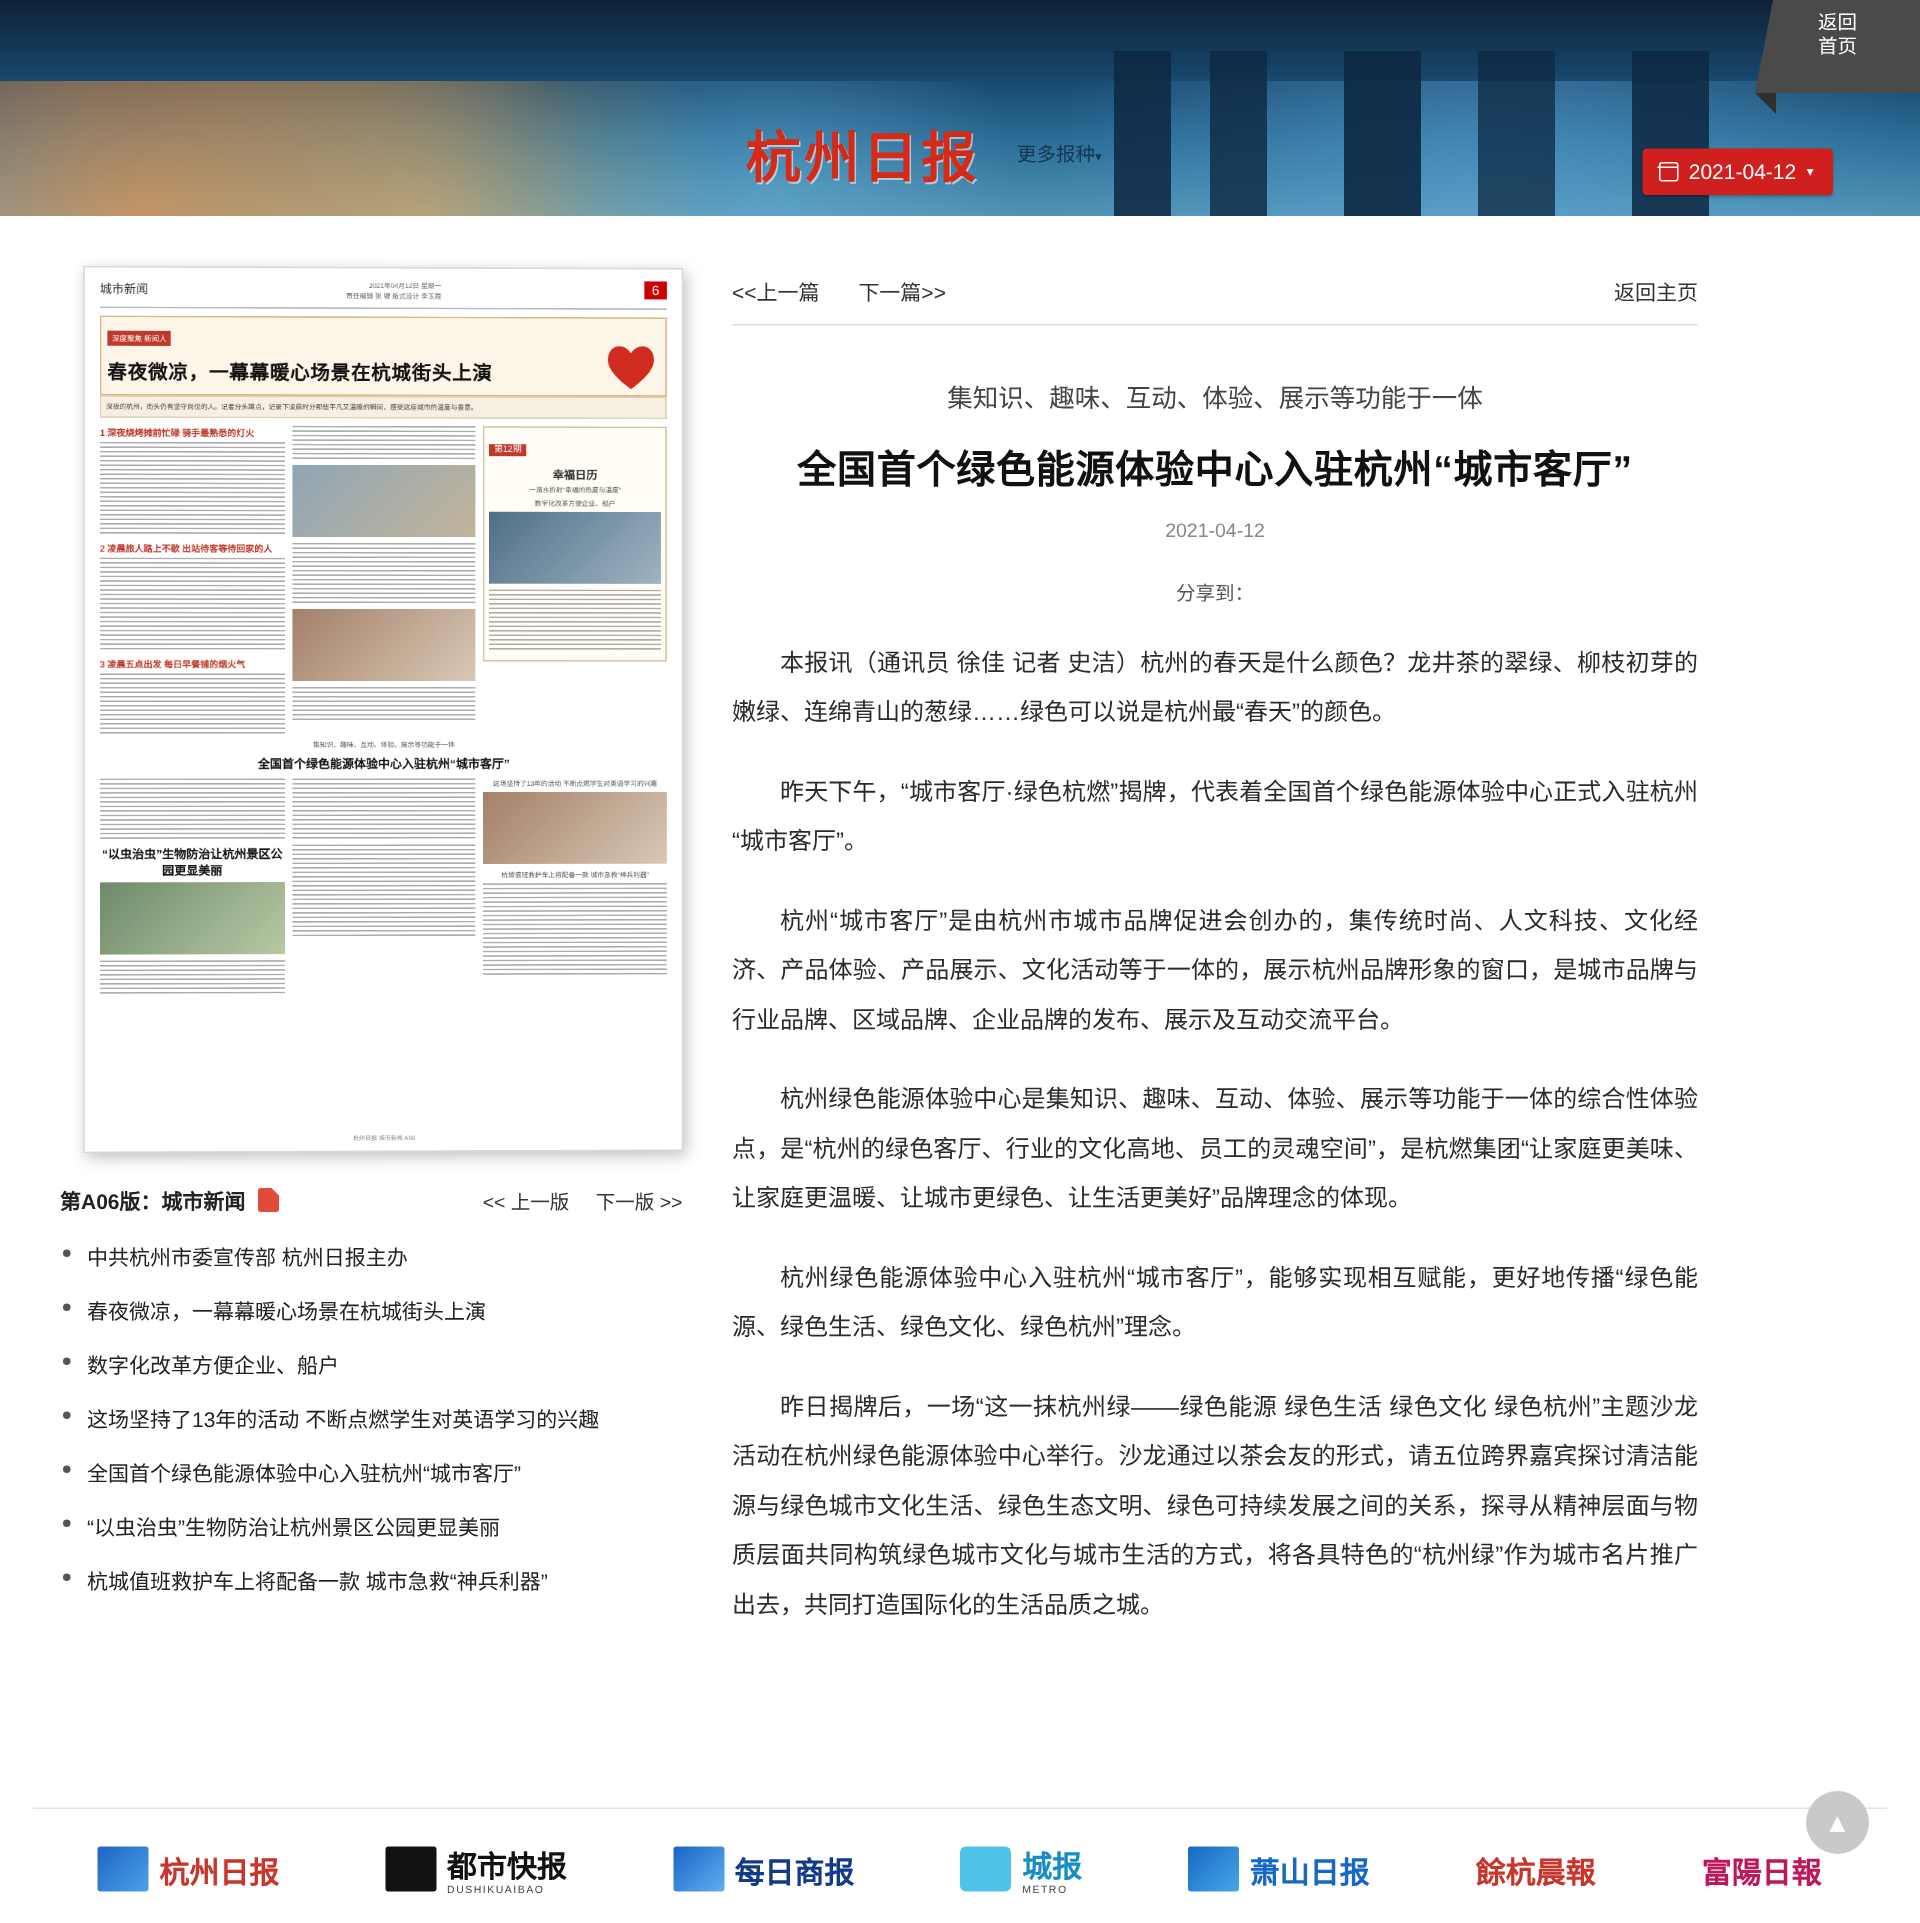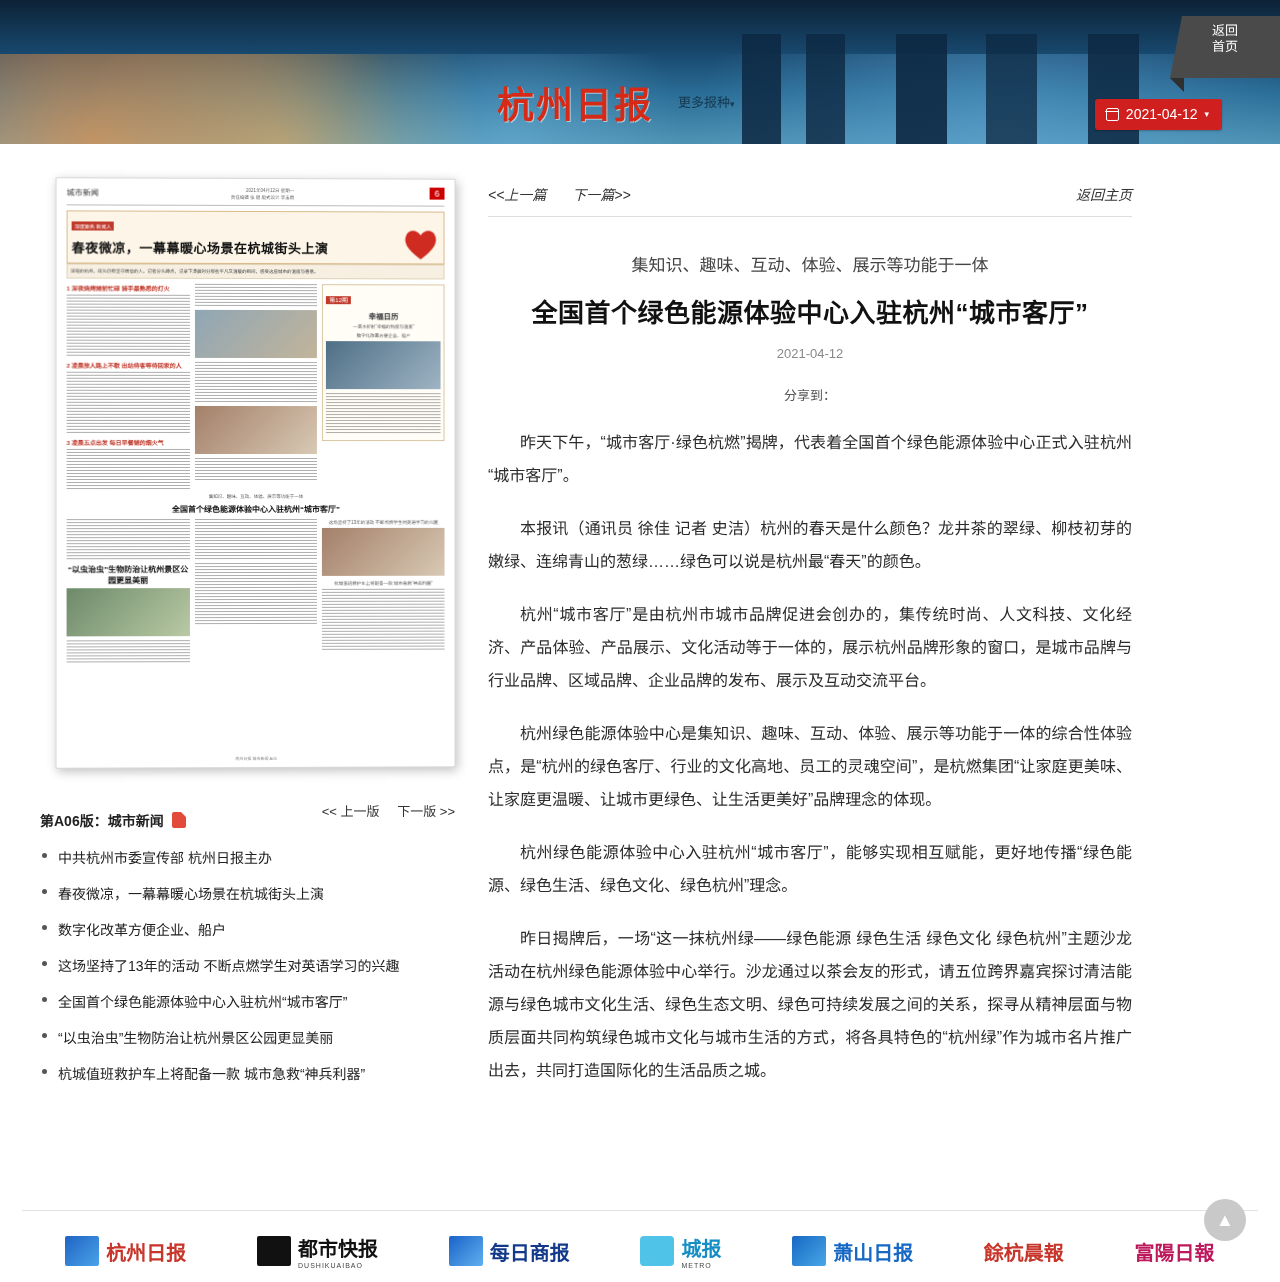--- a/index.html
+++ b/index.html
@@ -60,21 +60,21 @@
     width: 13px; height: 13px; border: 1.5px solid #fff; border-radius: 2px;
     position: relative; display: inline-block;
   }
   .cal-icon:before {
     content: ""; position: absolute; left: -1.5px; top: 2px; width: 13px; height: 1.5px; background: #fff;
   }
   .date-box .caret { font-size: 9px; }
 
   
   .ribbon {
-    position: absolute; right: 0; top: 16px; width: 110px; height: 76px;
+    position: absolute; right: 0; top: 0; width: 110px; height: 76px;
     overflow: hidden;
   }
   .ribbon .flag {
     position: absolute; right: 0; top: 0;
     width: 110px; height: 62px;
     background: #4a4a4a;
     color: #fff; font-size: 13px; line-height: 16px;
     text-align: center; padding-top: 7px;
     clip-path: polygon(12px 0, 110px 0, 110px 62px, 0 62px);
   }
@@ -125,42 +125,42 @@
   .pp-redbar { background: #c0392b; color: #fff; font-size: 6px; padding: 1px 3px; }
   .pp-mid-title { font-size: 7.5px; font-weight: bold; text-align: center; margin: 4px 0 2px;}
   .pp-mid-sub { font-size: 4.5px; text-align: center; color: #555; margin-bottom: 3px;}
   .pp-hl { font-size: 8px; font-weight: bold; text-align:center; color:#111; margin: 4px 0 3px;}
   .pp-foot { position:absolute; left:10px; right:10px; bottom: 6px; font-size:4px; color:#888; text-align:center;}
 
   .edition-row {
     display: flex; align-items: center; justify-content: space-between;
     margin: 22px 0 10px 4px; font-size: 14px; color: #222;
   }
-  .edition-row .left { display: flex; align-items: center; gap: 8px; font-weight: bold; margin-top: 20px; }
+  .edition-row .left { display: flex; align-items: center; gap: 8px; font-weight: bold; }
   .pdf-icon {
     display:inline-block; width: 14px; height: 16px; background:#e24b3a; border-radius:2px;
     position: relative;
   }
   .pdf-icon:after { content:""; position:absolute; right:0; top:0; border-left:5px solid transparent; border-top:5px solid #fff;}
   .edition-row .nav { font-size: 13px; color: #333; text-align: right; }
   .edition-row .nav span { margin-left: 14px; cursor: pointer; }
 
   .art-list { list-style: none; margin: 0; padding: 0 0 0 6px; }
   .art-list li {
     font-size: 14px; color: #222; line-height: 20px; padding: 8px 0 8px 16px;
     position: relative;
   }
   .art-list li:before {
     content: ""; position: absolute; left: 0; top: 13px;
     width: 5px; height: 5px; border-radius: 50%; background: #555;
   }
 
   
   .topnav { display: flex; justify-content: space-between; align-items: center;
-    border-bottom: 1px solid #ddd; padding-bottom: 12px; font-size: 14px; color: #333; font-style: italic; }
+    border-bottom: 1px solid #ddd; padding-bottom: 12px; font-size: 14px; color: #333; }
   .topnav .prevnext span { margin-right: 22px; }
   .kicker { text-align: center; font-size: 17px; color: #444; margin-top: 34px; }
   .headline { text-align: center; font-size: 26px; font-weight: bold; color: #111; margin-top: 16px; letter-spacing: .5px; }
   .pubdate { text-align: center; font-size: 13px; color: #888; margin-top: 16px; }
   .share { text-align: center; font-size: 13px; color: #555; margin-top: 24px; }
   .body-text p {
     font-size: 16px; line-height: 33px; color: #2b2b2b;
     text-indent: 2em; margin: 20px 0 0 0; text-align: justify;
   }
   .body-text { margin-top: 22px; }
@@ -329,22 +329,22 @@
         </div>
         <div>返回主页</div>
       </div>
 
       <div class="kicker">集知识、趣味、互动、体验、展示等功能于一体</div>
       <h1 class="headline">全国首个绿色能源体验中心入驻杭州“城市客厅”</h1>
       <div class="pubdate">2021-04-12</div>
       <div class="share">分享到：</div>
 
       <div class="body-text">
+        <p>本报讯（通讯员 徐佳 记者 史洁）杭州的春天是什么颜色？龙井茶的翠绿、柳枝初芽的嫩绿、连绵青山的葱绿……绿色可以说是杭州最“春天”的颜色。</p>
         <p>昨天下午，“城市客厅·绿色杭燃”揭牌，代表着全国首个绿色能源体验中心正式入驻杭州“城市客厅”。</p>
-        <p>本报讯（通讯员 徐佳 记者 史洁）杭州的春天是什么颜色？龙井茶的翠绿、柳枝初芽的嫩绿、连绵青山的葱绿……绿色可以说是杭州最“春天”的颜色。</p>
         <p>杭州“城市客厅”是由杭州市城市品牌促进会创办的，集传统时尚、人文科技、文化经济、产品体验、产品展示、文化活动等于一体的，展示杭州品牌形象的窗口，是城市品牌与行业品牌、区域品牌、企业品牌的发布、展示及互动交流平台。</p>
         <p>杭州绿色能源体验中心是集知识、趣味、互动、体验、展示等功能于一体的综合性体验点，是“杭州的绿色客厅、行业的文化高地、员工的灵魂空间”，是杭燃集团“让家庭更美味、让家庭更温暖、让城市更绿色、让生活更美好”品牌理念的体现。</p>
         <p>杭州绿色能源体验中心入驻杭州“城市客厅”，能够实现相互赋能，更好地传播“绿色能源、绿色生活、绿色文化、绿色杭州”理念。</p>
         <p>昨日揭牌后，一场“这一抹杭州绿——绿色能源 绿色生活 绿色文化 绿色杭州”主题沙龙活动在杭州绿色能源体验中心举行。沙龙通过以茶会友的形式，请五位跨界嘉宾探讨清洁能源与绿色城市文化生活、绿色生态文明、绿色可持续发展之间的关系，探寻从精神层面与物质层面共同构筑绿色城市文化与城市生活的方式，将各具特色的“杭州绿”作为城市名片推广出去，共同打造国际化的生活品质之城。</p>
       </div>
     </div>
   </div>
 
   <div class="footer-sep"></div>
 

